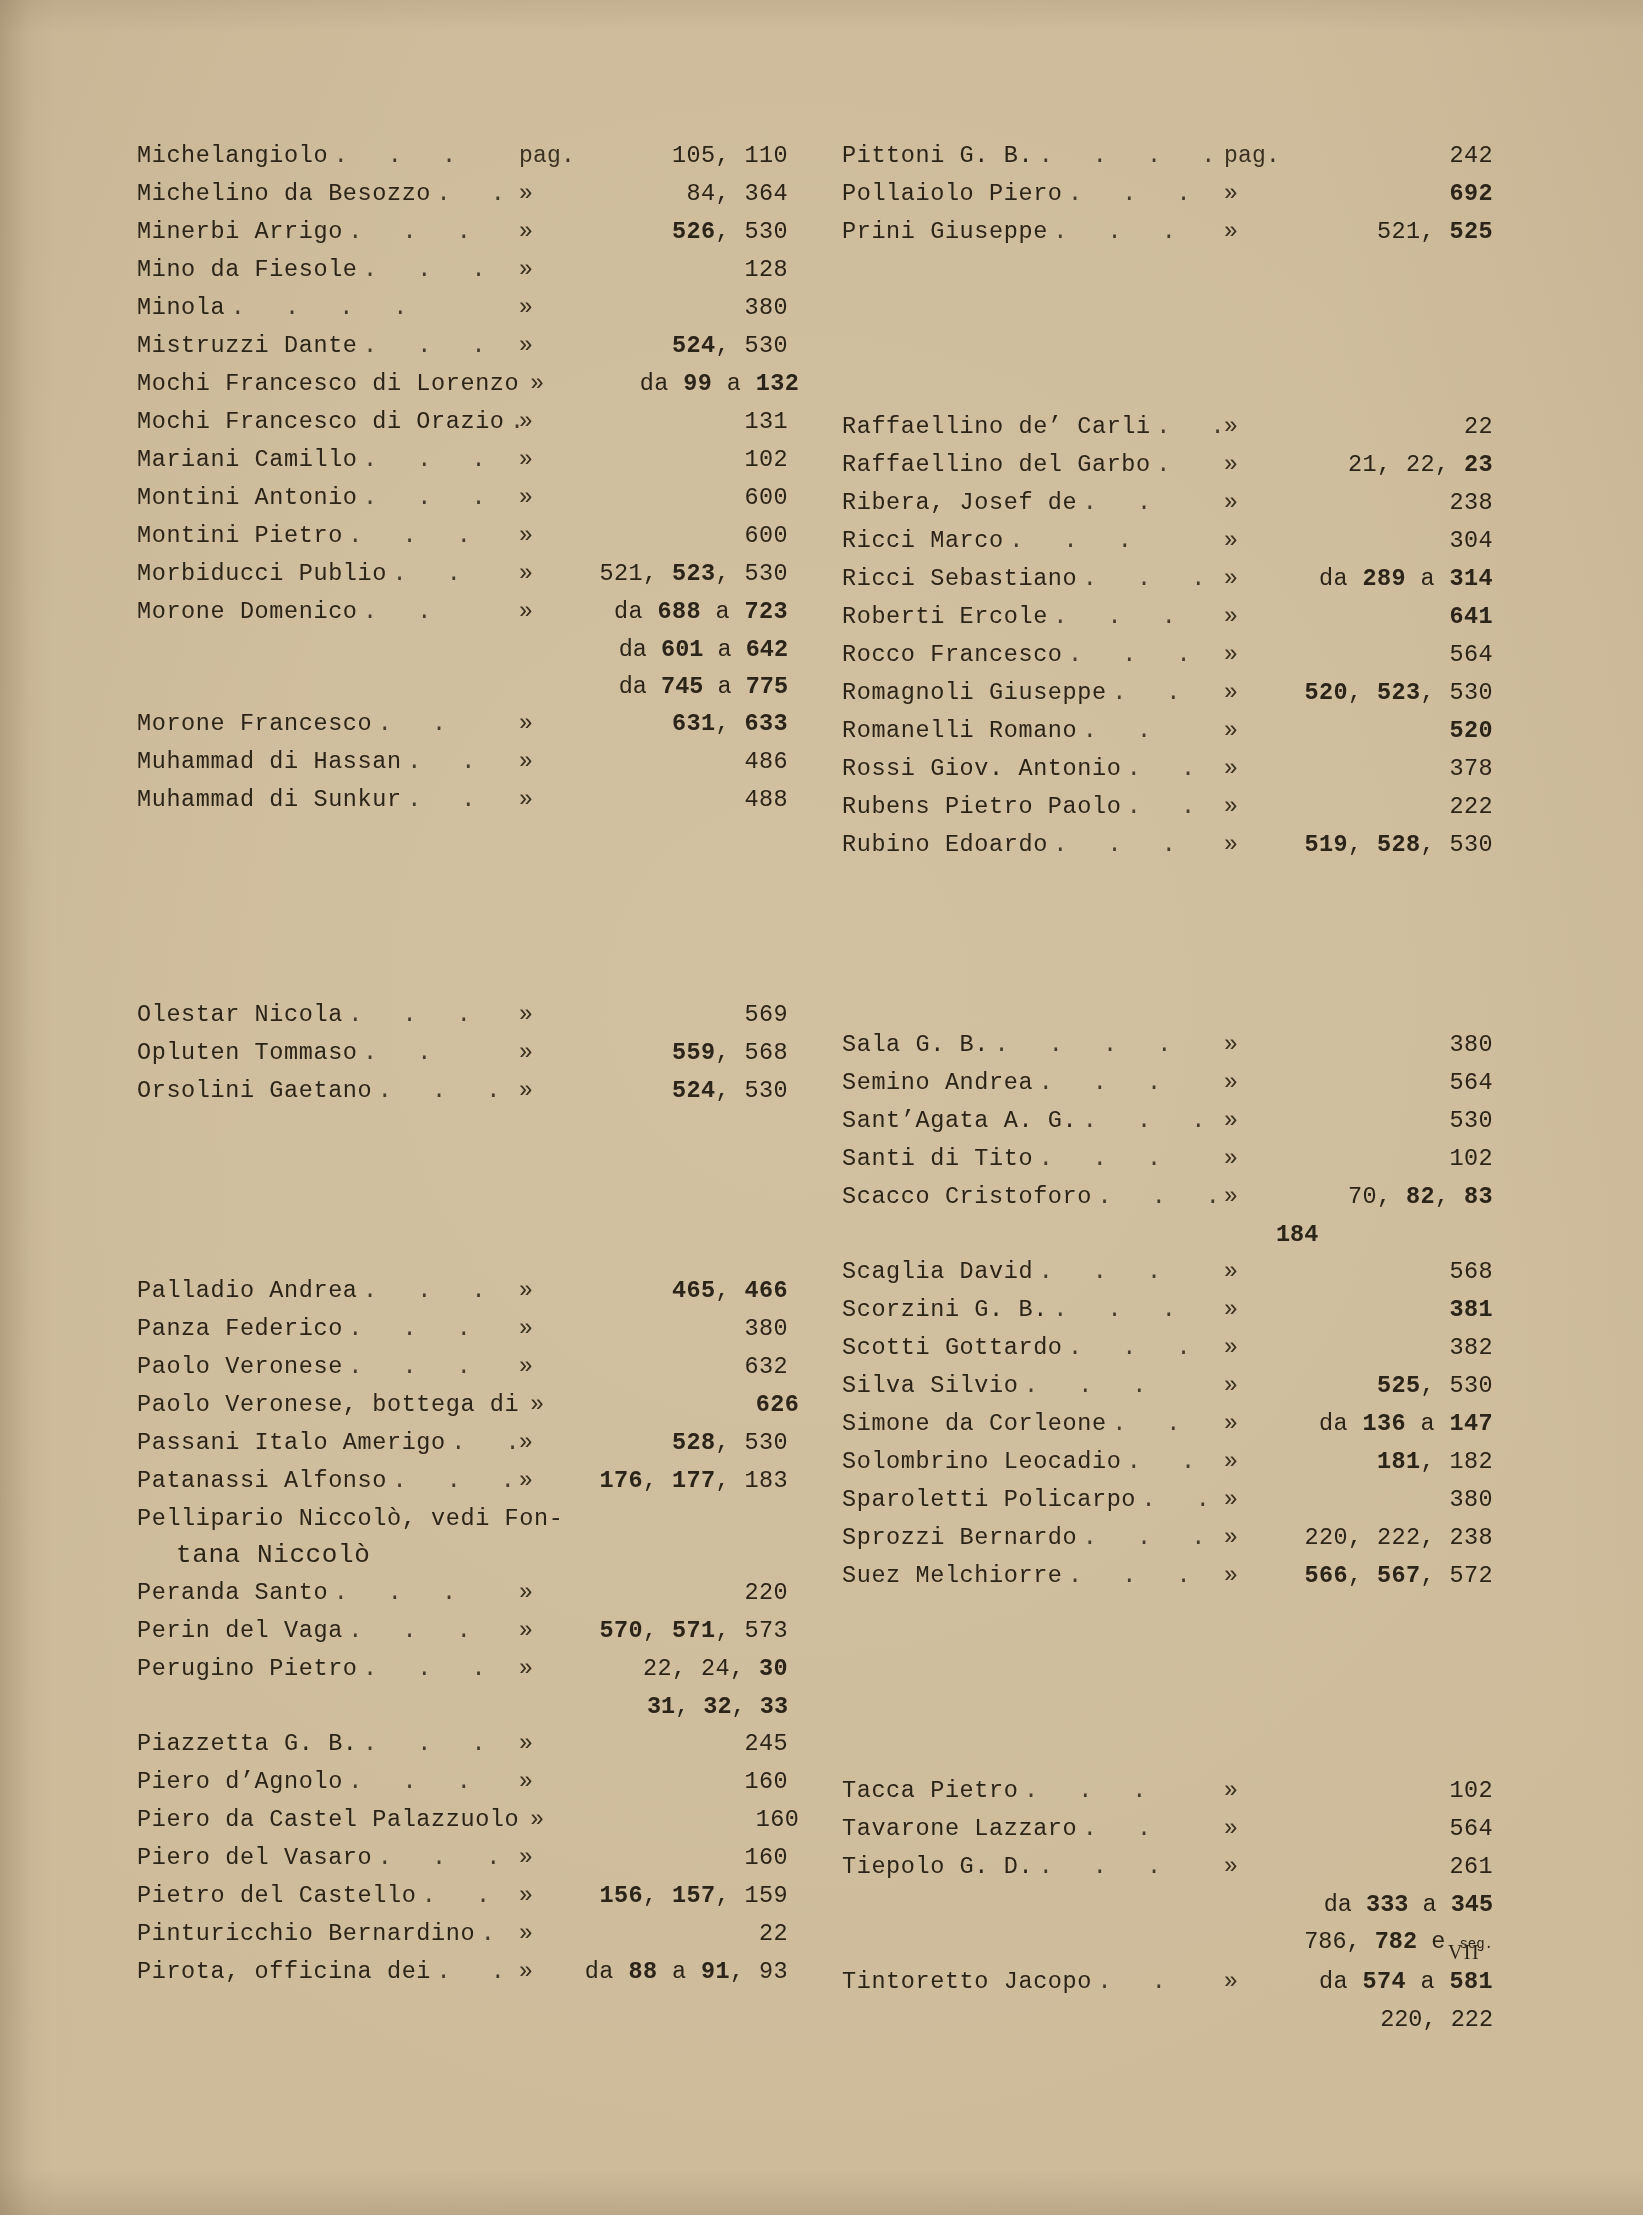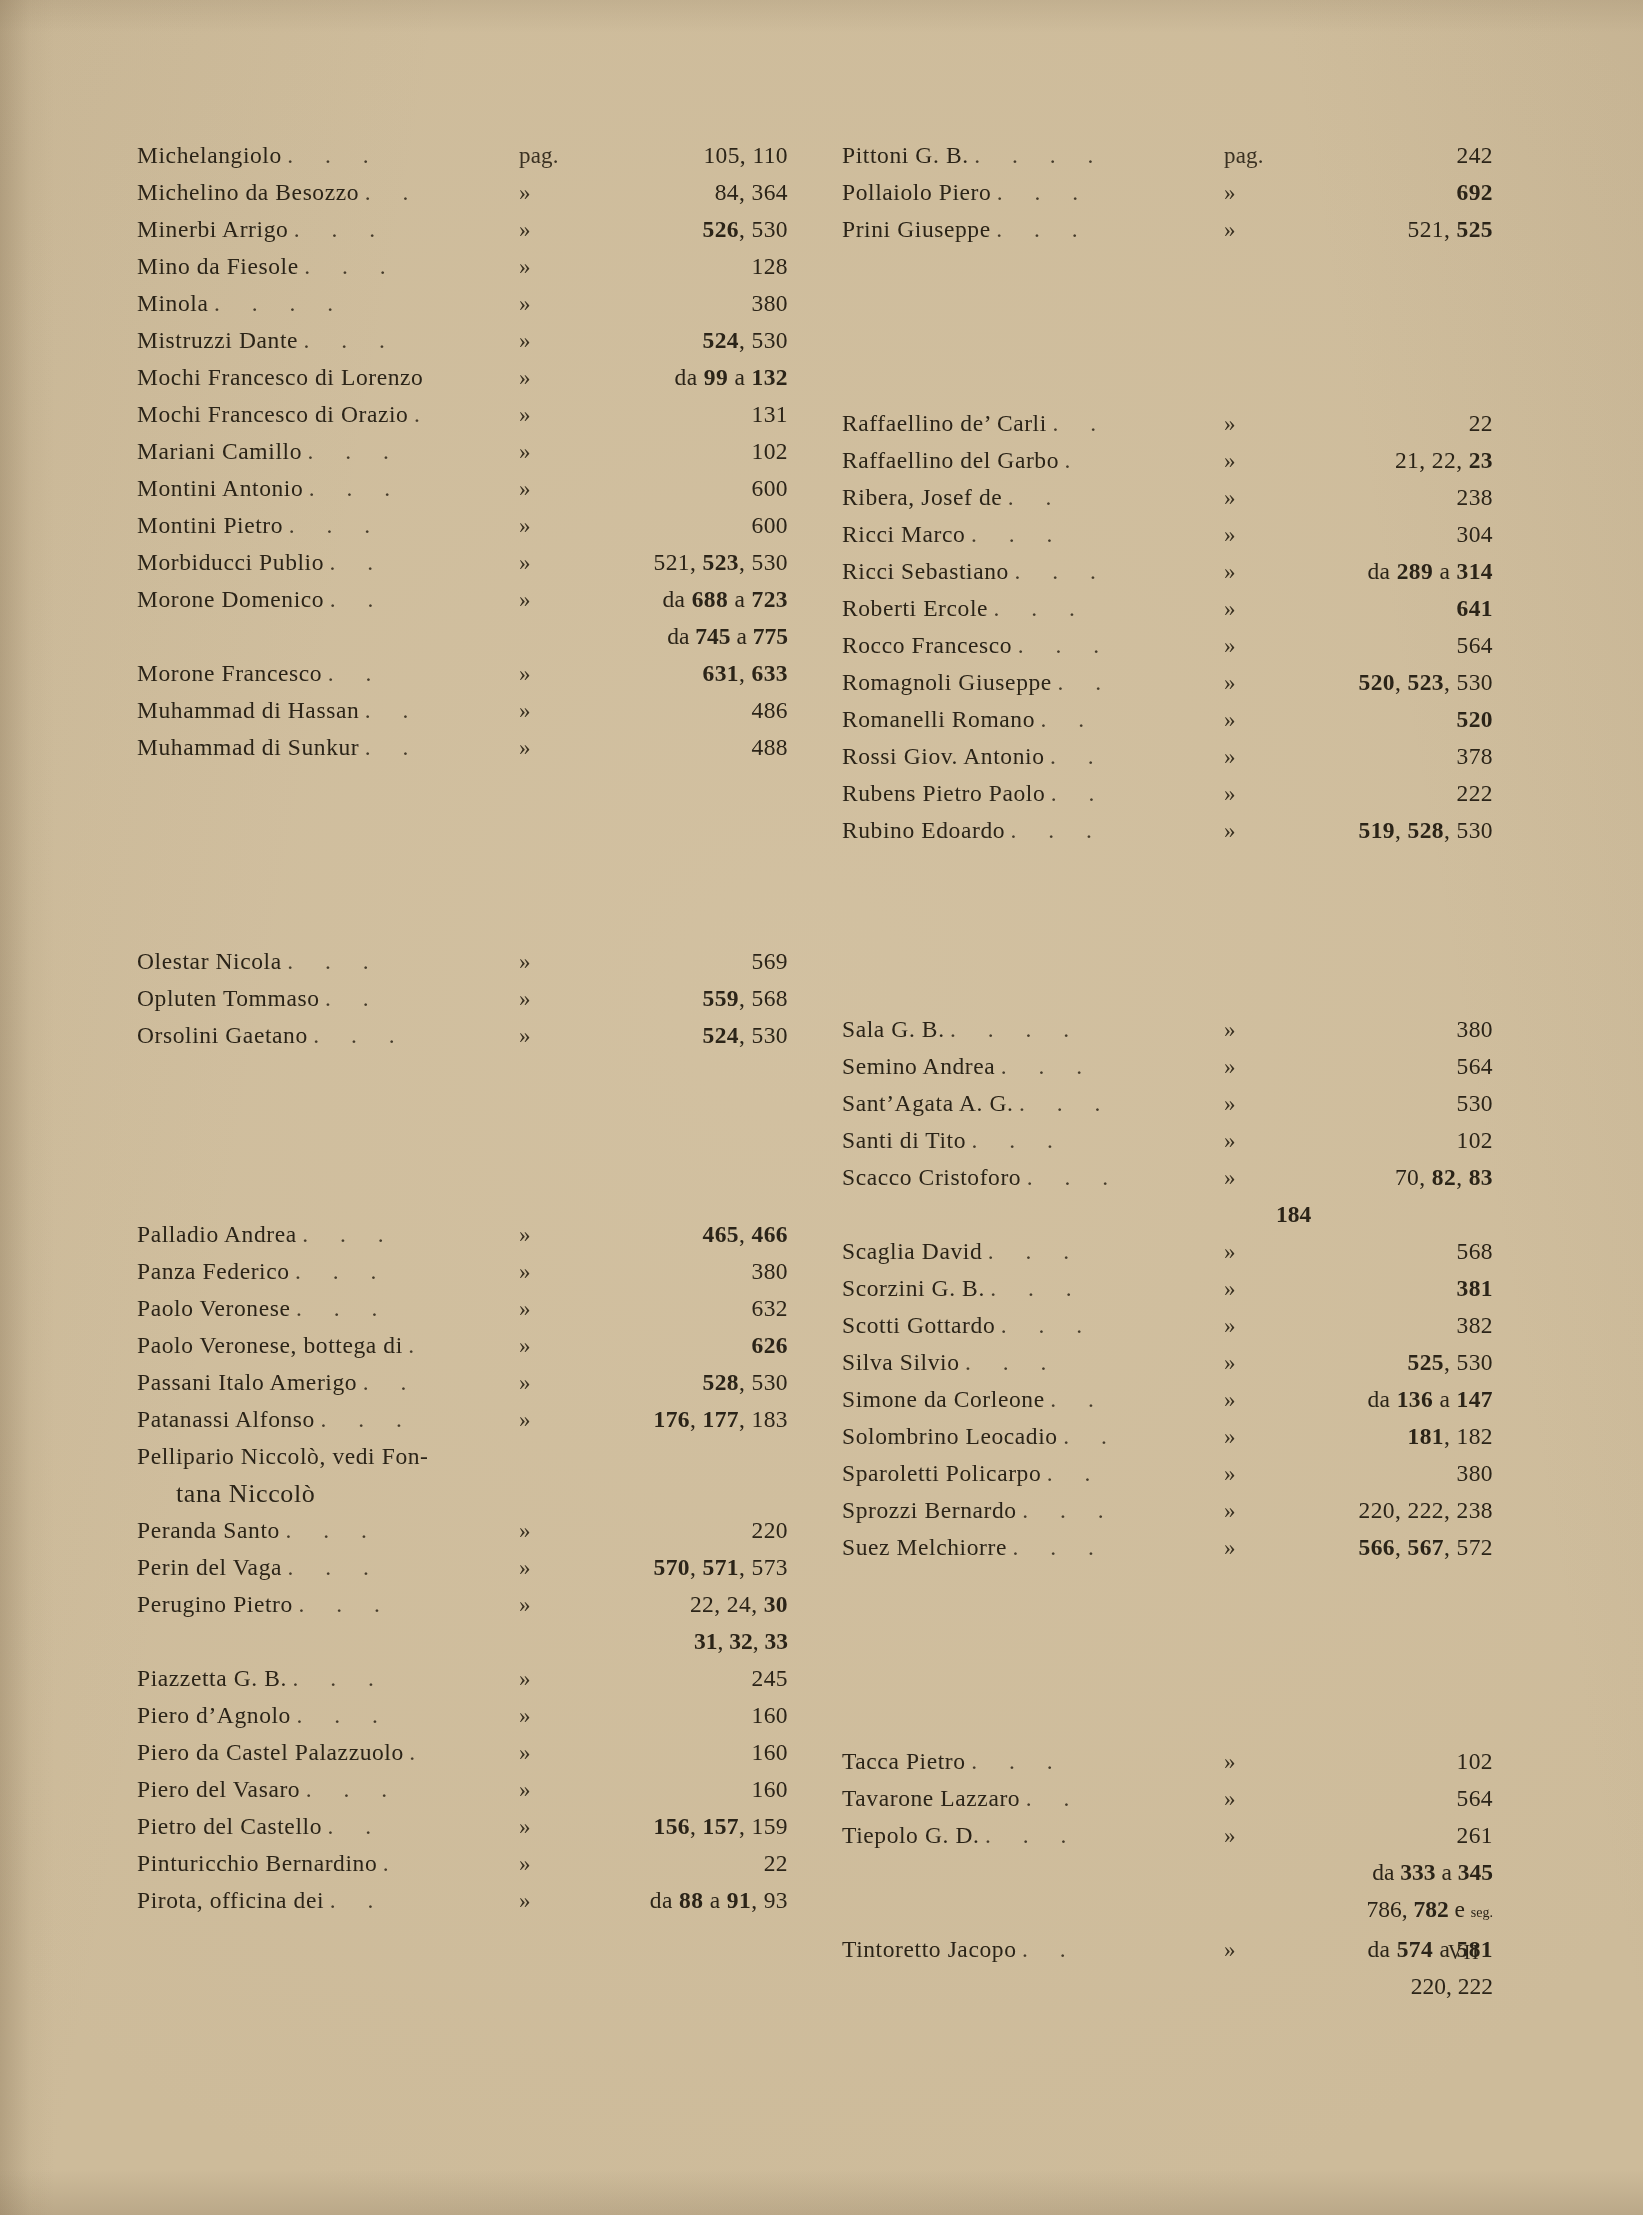--- a/index.html
+++ b/index.html
@@ -51,20 +51,21 @@
     height: 2215px;
   }
 
   .columns {
     position: absolute;
     left: 137px;
     top: 137px;
     width: 1355px;
     display: flex;
     gap: 54px;
+    font-family: Liberation Mono, monospace;
   }
   .column {
     width: 651px;
     flex: 0 0 651px;
   }
 
   .entry {
     display: flex;
     align-items: baseline;
     font-size: 23.5px;
@@ -221,20 +222,24 @@
             <span class="pages"><span>521</span><span>,</span><span> </span><span class="bold">523</span><span>,</span><span> </span><span>530</span></span>
           </div>
           <div class="entry">
             <span class="name">Morone Domenico</span>
             <span class="leaders">.   .</span>
             <span class="ref">»</span>
             <span class="pages"><span>da</span><span> </span><span class="bold">688</span><span> </span><span>a</span><span> </span><span class="bold">723</span></span>
           </div>
           <div class="cont-line">
             <span class="spacer"></span>
+            <span class="pages"><span>da</span><span> </span><span class="bold">601</span><span> </span><span>a</span><span> </span><span class="bold">642</span></span>
+          </div>
+          <div class="cont-line">
+            <span class="spacer"></span>
             <span class="pages"><span>da</span><span> </span><span class="bold">745</span><span> </span><span>a</span><span> </span><span class="bold">775</span></span>
           </div>
           <div class="entry">
             <span class="name">Morone Francesco</span>
             <span class="leaders">.   .</span>
             <span class="ref">»</span>
             <span class="pages"><span class="bold">631</span><span>,</span><span> </span><span class="bold">633</span></span>
           </div>
           <div class="entry">
             <span class="name">Muhammad di Hassan</span>

